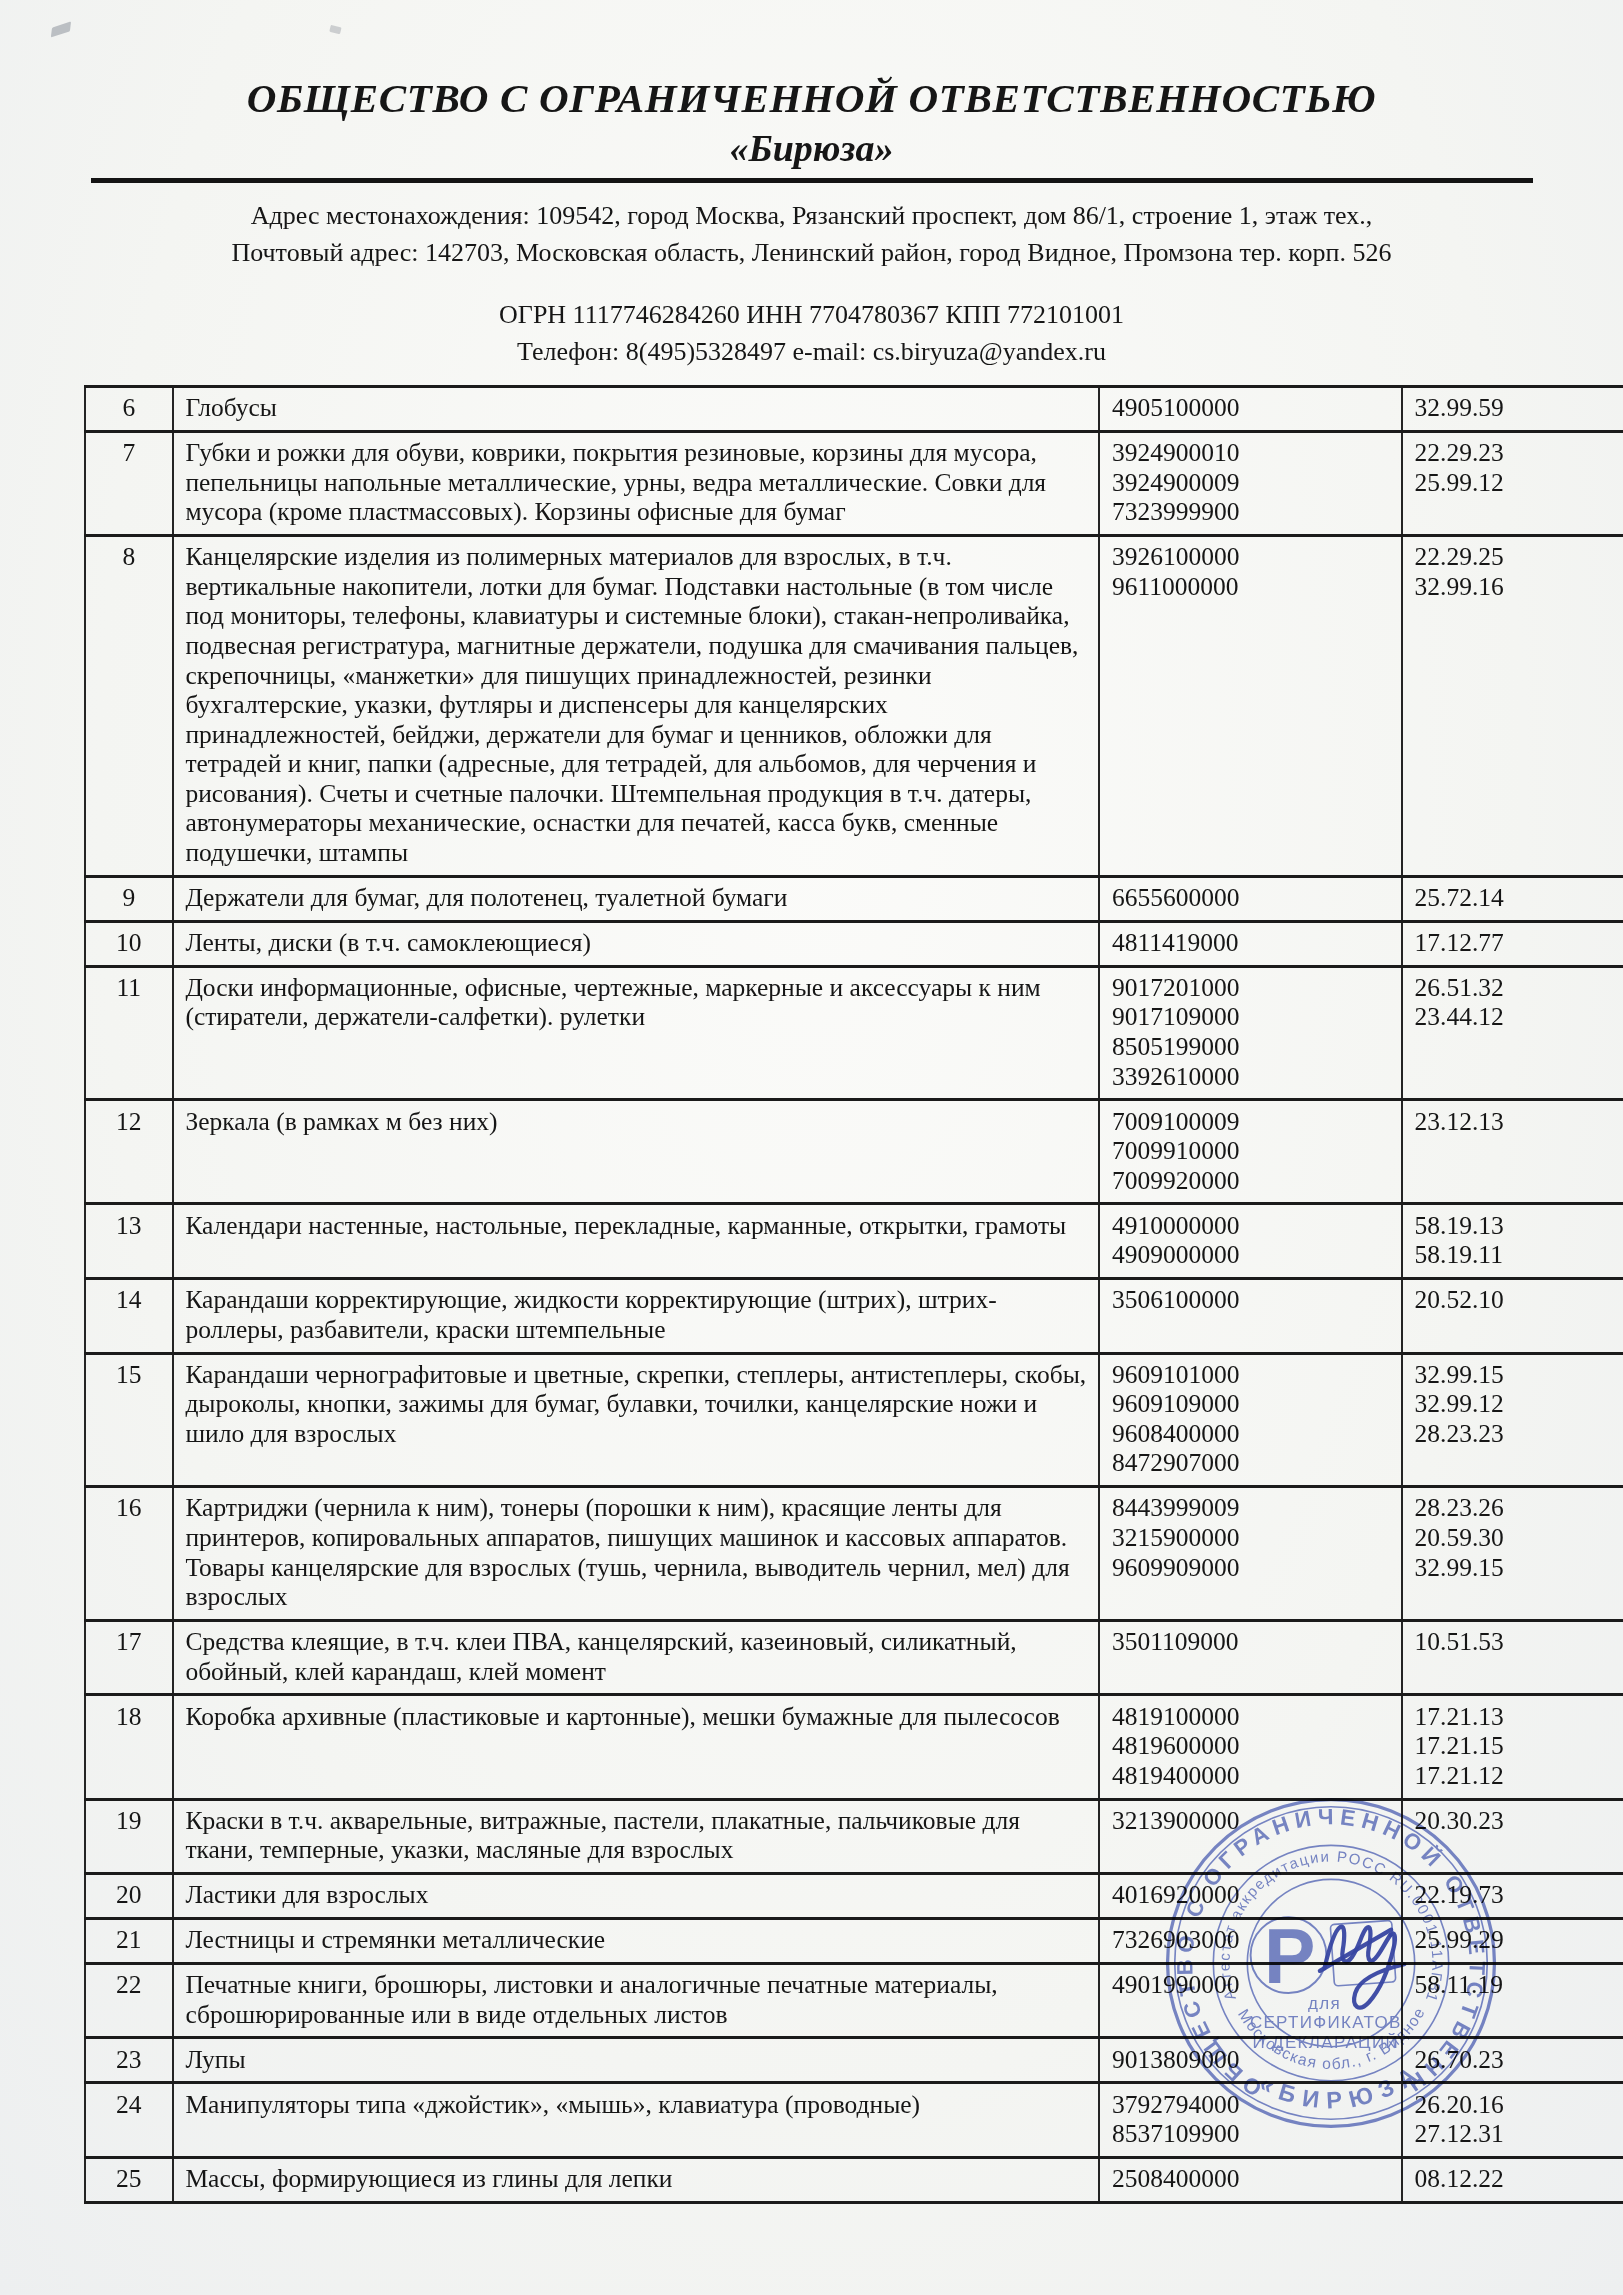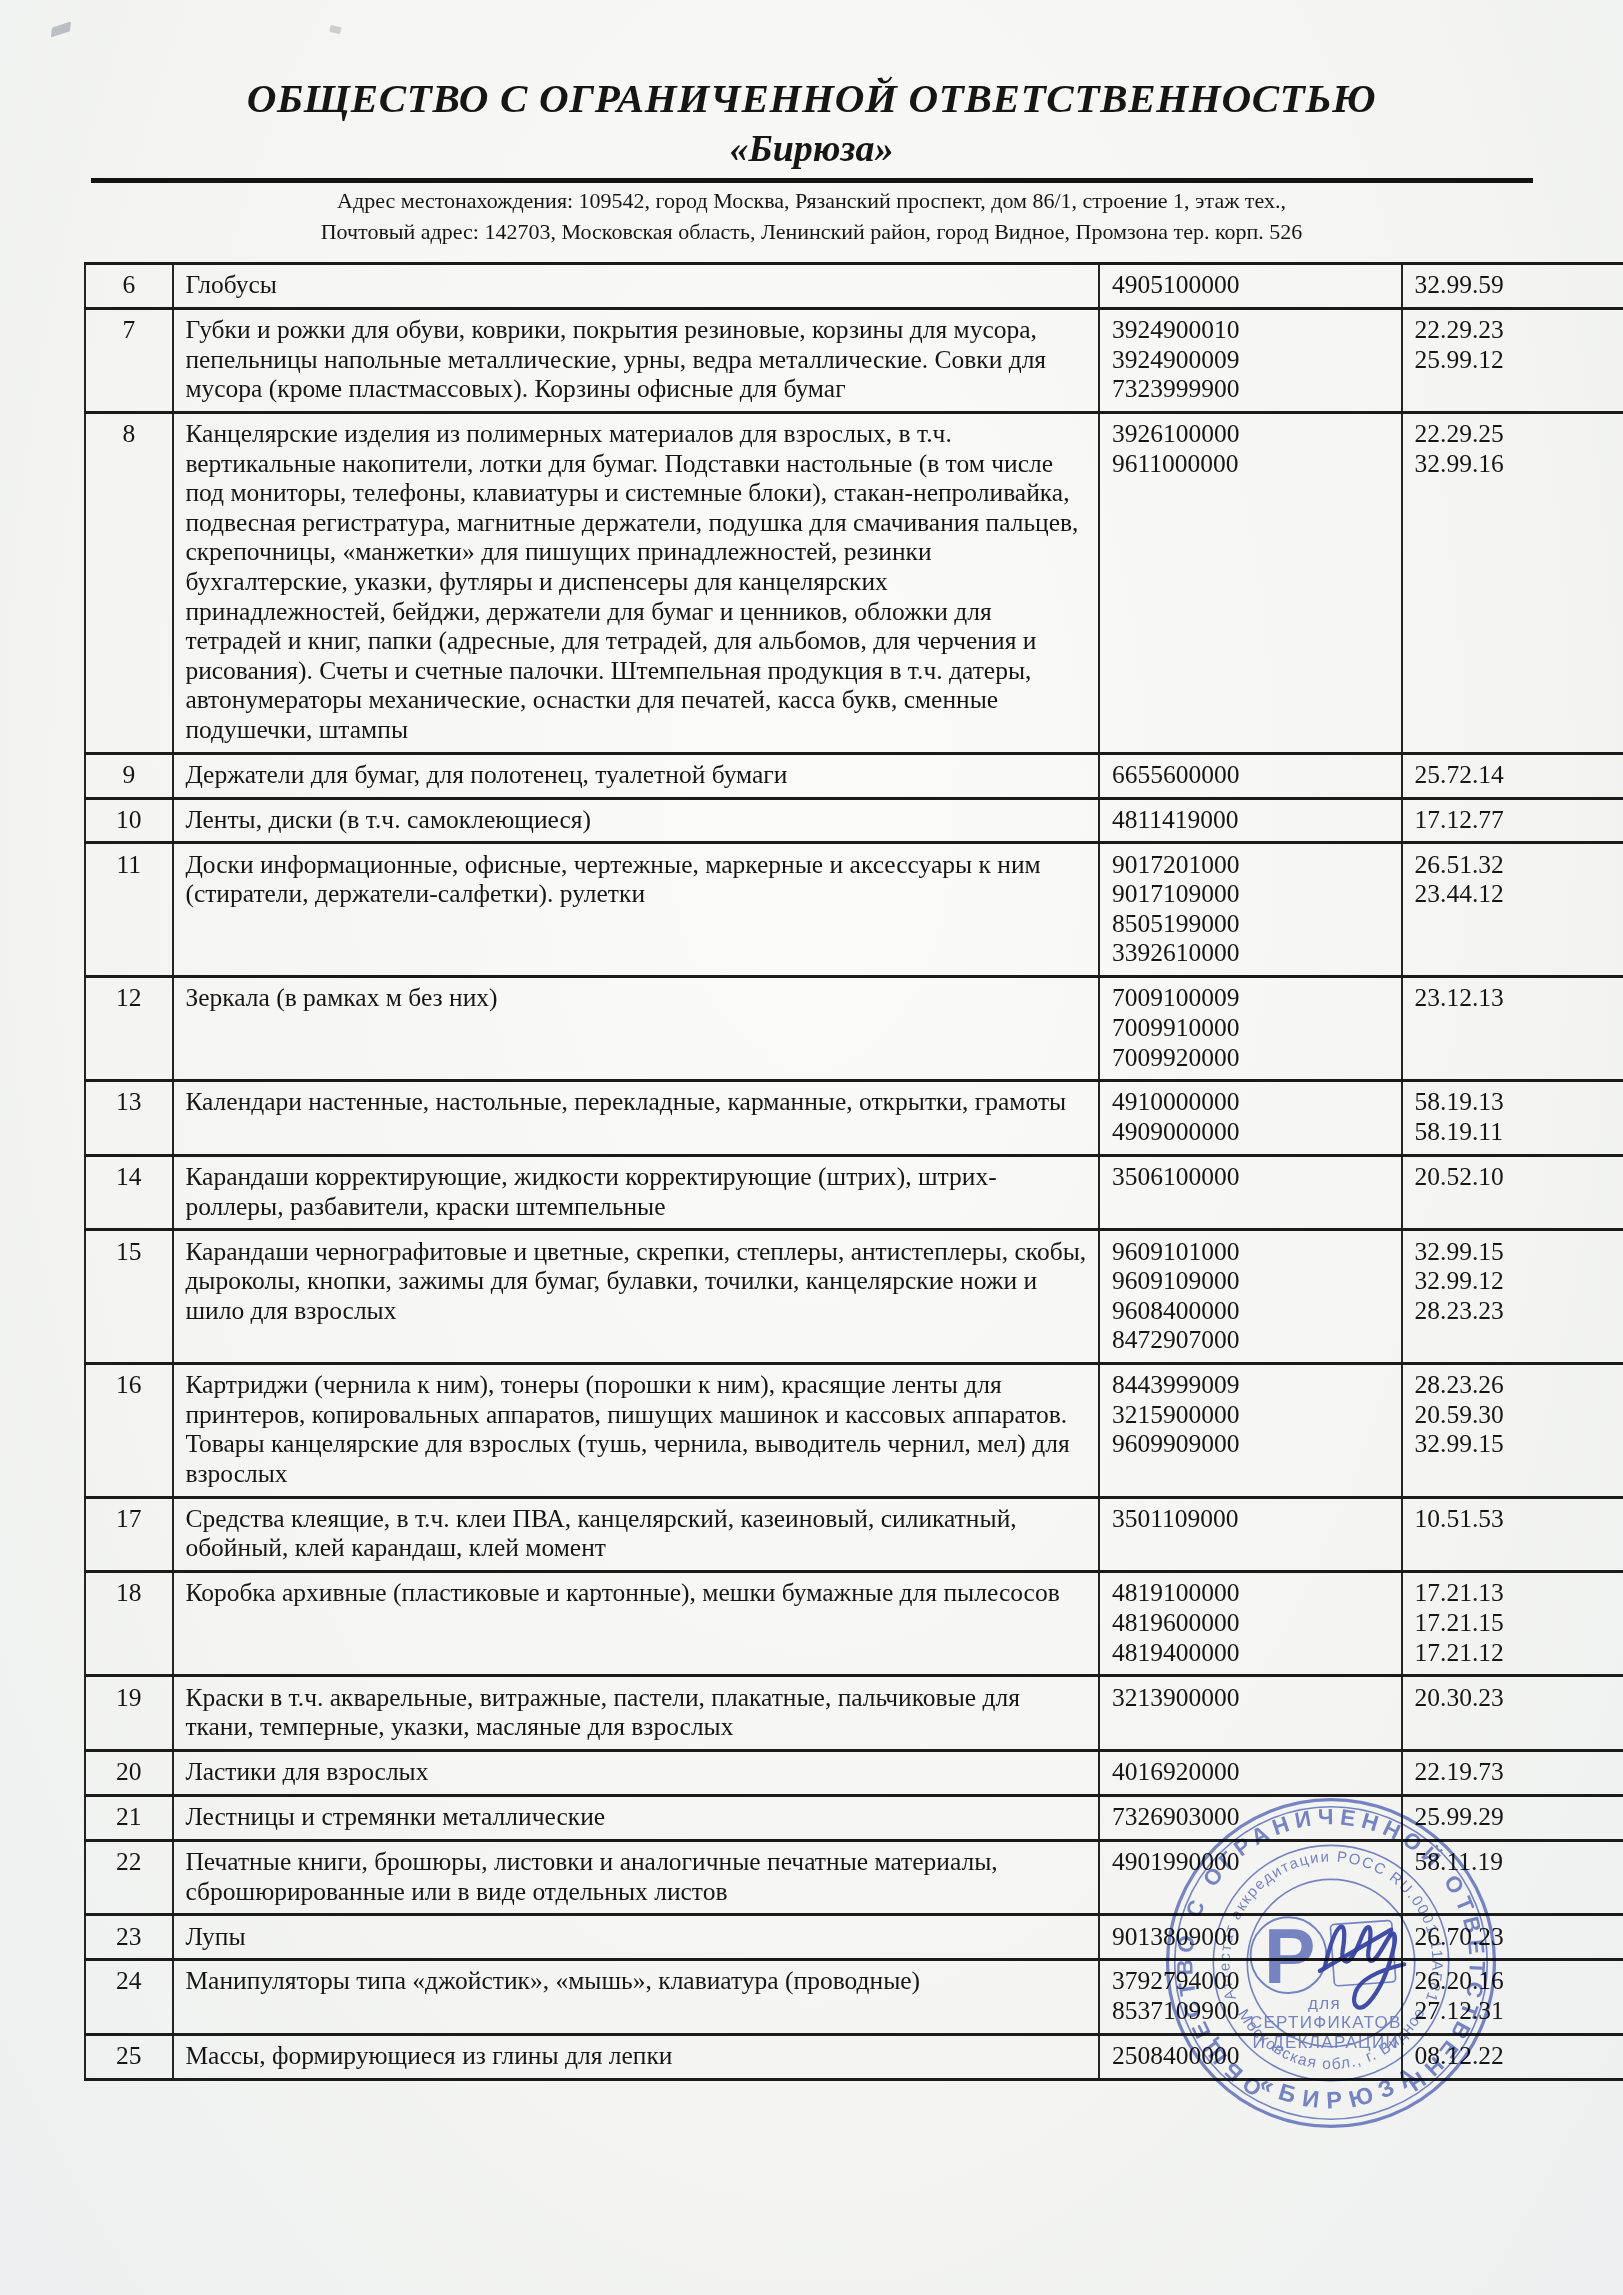--- a/index.html
+++ b/index.html
@@ -13,21 +13,21 @@
   }
   
   .artifact{position:absolute;background:#8e949c;opacity:.55;border-radius:1.3px;}
   .a1{left:51px;top:25px;width:19.6px;height:8.5px;transform:rotate(-18deg) skewX(-25deg);}
   .a2{left:330px;top:26px;width:10.5px;height:6.5px;transform:rotate(14deg);opacity:.4;}
 
   .header{width:100%;text-align:center;padding-top:77px;}
   .org-type{font-size:41px;font-weight:bold;font-style:italic;letter-spacing:0.7px;line-height:1.05;}
   .org-name{font-size:38px;font-weight:bold;font-style:italic;margin-top:9.2px;line-height:1.0;}
   .rule{height:5.2px;background:#141414;margin:10.5px auto 0 auto;width:1442px;}
-  .addr{font-size:22px;line-height:1.42;margin-top:2px;}
+  .addr{font-size:26px;line-height:1.42;margin-top:15px;}
   .reg{font-size:26px;line-height:1.42;margin-top:25px;}
 
   table.products{
     border-collapse:collapse;
     margin-left:84px;
     margin-top:14.4px;
     width:1441px;
     table-layout:fixed;
   }
   table.products td{
@@ -68,20 +68,24 @@
 <span class="artifact a2"></span>
 
 <div class="header">
   <div class="org-type">ОБЩЕСТВО С ОГРАНИЧЕННОЙ ОТВЕТСТВЕННОСТЬЮ</div>
   <div class="org-name">«Бирюза»</div>
   <div class="rule"></div>
   <div class="addr">
     <div>Адрес местонахождения: 109542, город Москва, Рязанский проспект, дом 86/1, строение 1, этаж тех.,</div>
     <div>Почтовый адрес: 142703, Московская область, Ленинский район, город Видное, Промзона тер. корп. 526</div>
   </div>
+  <div class="reg">
+    <div>ОГРН 1117746284260 ИНН 7704780367 КПП 772101001</div>
+    <div>Телефон: 8(495)5328497 e-mail: cs.biryuza@yandex.ru</div>
+  </div>
 </div>
 
 <table class="products">
   <tbody id="table-body">
       <tr>
         <td class="c-num">6</td>
         <td class="c-desc">Глобусы</td>
         <td class="c-code">
           <div class="code-line">4905100000</div>
         </td>

